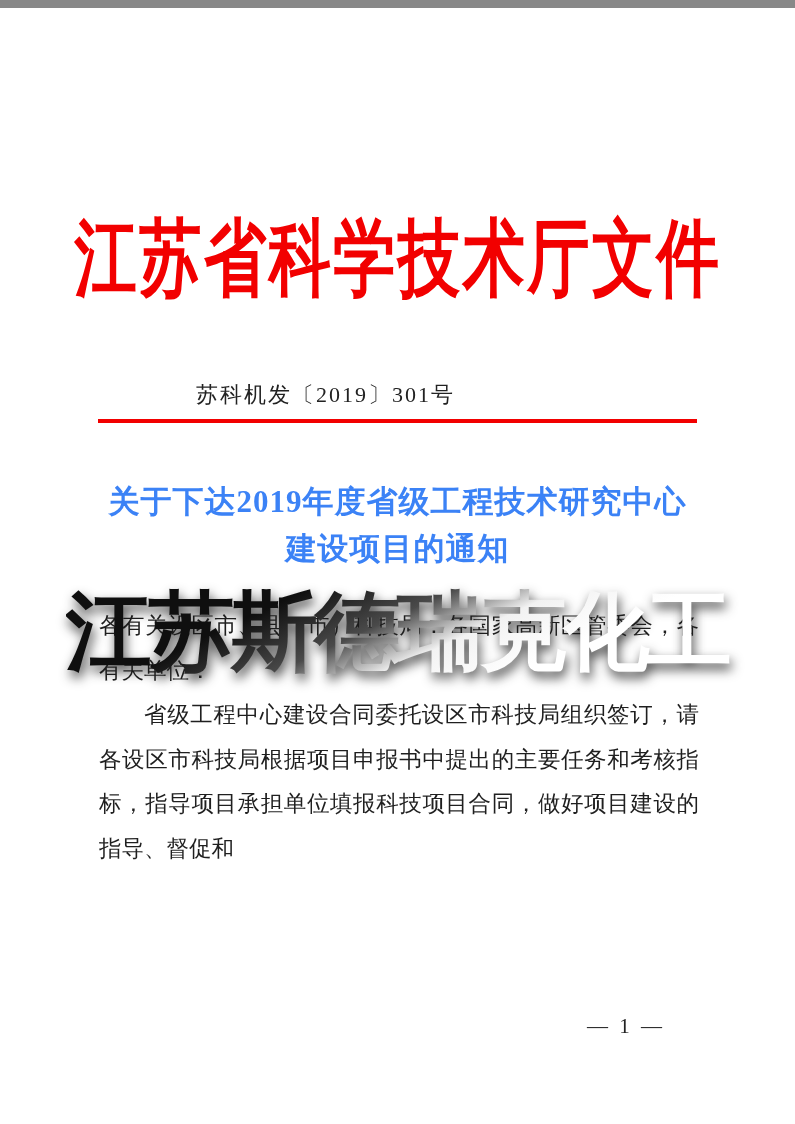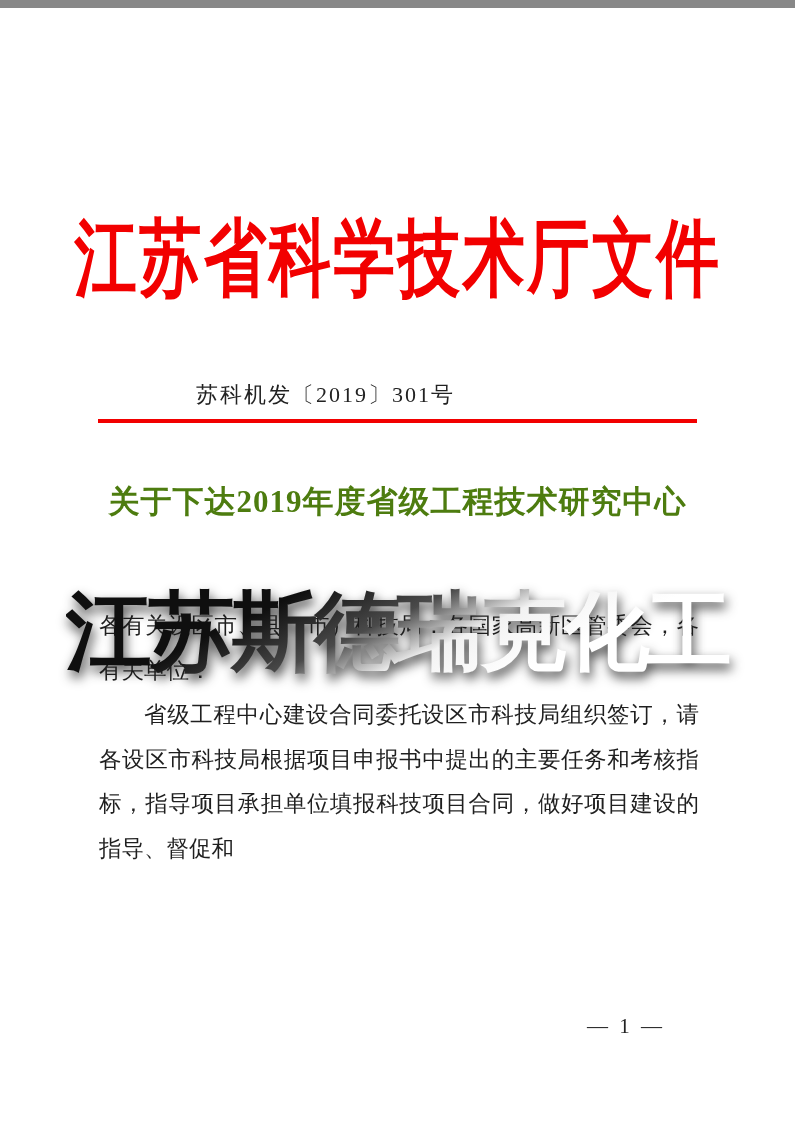--- a/index.html
+++ b/index.html
@@ -63,21 +63,21 @@
   .notice-title {
     position: absolute;
     top: 470px;
     left: 0;
     width: 795px;
     text-align: center;
     font-size: 31px;
     font-weight: bold;
     line-height: 47px;
     letter-spacing: 1px;
-    color: #4d7c0f;
+    color: #3b82f6;
   }
 
   
   .body-text {
     position: absolute;
     top: 596px;
     left: 99px;
     width: 600px;
     font-size: 22.5px;
     line-height: 44.6px;
@@ -133,20 +133,21 @@
   <div class="agency-header">
     <span class="stretch">江苏省科学技术厅文件</span>
   </div>
 
   <div class="doc-number">苏科机发〔2019〕301号</div>
 
   <div class="red-line"></div>
 
   <div class="notice-title">
     <div>关于下达2019年度省级工程技术研究中心</div>
+    <div>建设项目的通知</div>
   </div>
 
   <div class="body-text">
     <p>各有关设区市、县（市）科技局，各国家高新区管委会，各有关单位：</p>
     <p class="indent">省级工程中心建设合同委托设区市科技局组织签订，请各设区市科技局根据项目申报书中提出的主要任务和考核指标，指导项目承担单位填报科技项目合同，做好项目建设的指导、督促和</p>
   </div>
 
   <div class="watermark">
     <span class="wm-layer wm-shadow">江苏斯德瑞克化工</span>
     <span class="wm-layer wm-face">江苏斯德瑞克化工</span>

